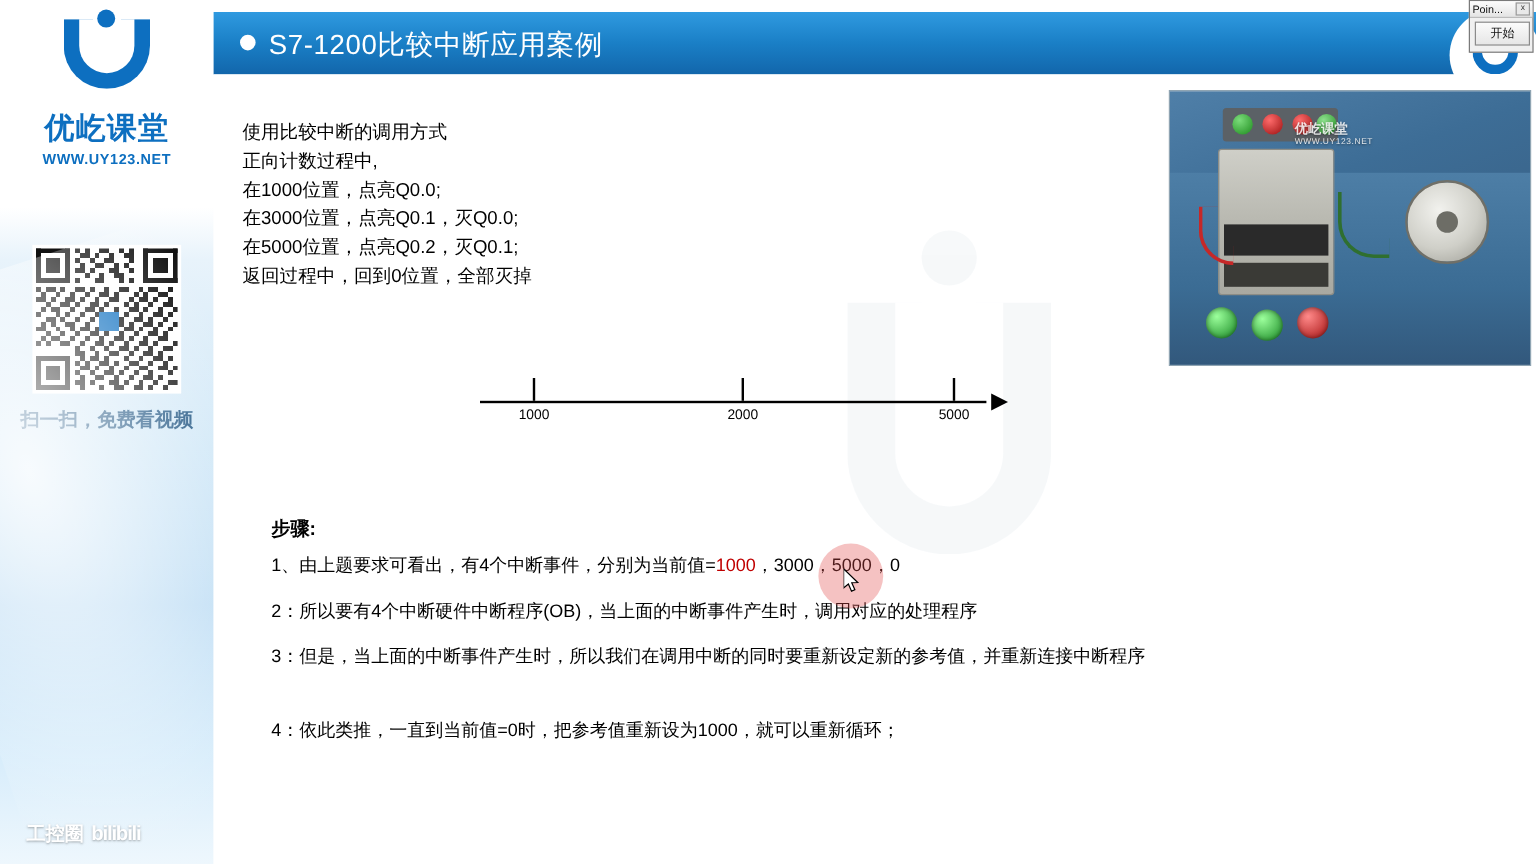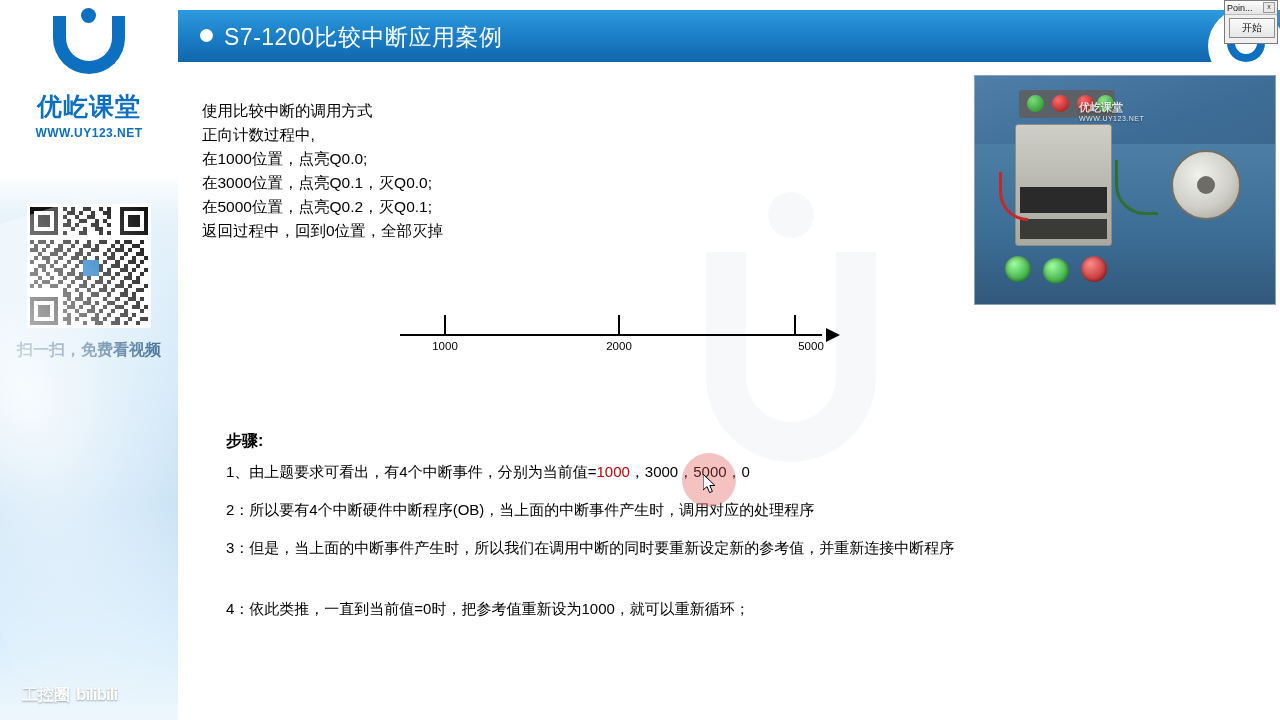--- a/index.html
+++ b/index.html
@@ -711,21 +711,21 @@
       <div class="line"></div>
       <div class="arrow"></div>
 
       <div class="tick" style="left:44px"></div>
       <div class="tlabel" style="left:45px">1000</div>
 
       <div class="tick" style="left:218px"></div>
       <div class="tlabel" style="left:219px">2000</div>
 
       <div class="tick" style="left:394px"></div>
-      <div class="tlabel" style="left:411px">5000</div>
+      <div class="tlabel" style="left:395px">5000</div>
     </div>
 
     <div class="steps-title">步骤:</div>
 
     <div class="step" style="left:48px; top:398px;">
       <span>1、</span><span>由上题要求可看出，有4个中断事件，分别为当前值=</span><span class="hl">1000</span><span>，3000，5000，0</span>
     </div>
 
     <div class="step" style="left:48px; top:436px;">
       <span>2：</span><span>所以要有4个中断硬件中断程序(OB)，当上面的中断事件产生时，调用对应的处理程序</span>

